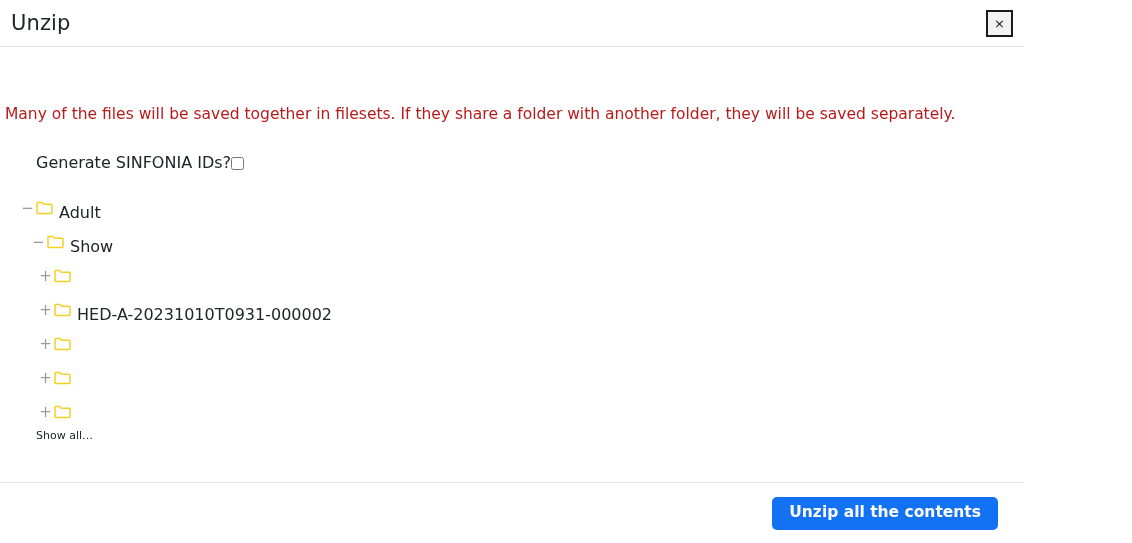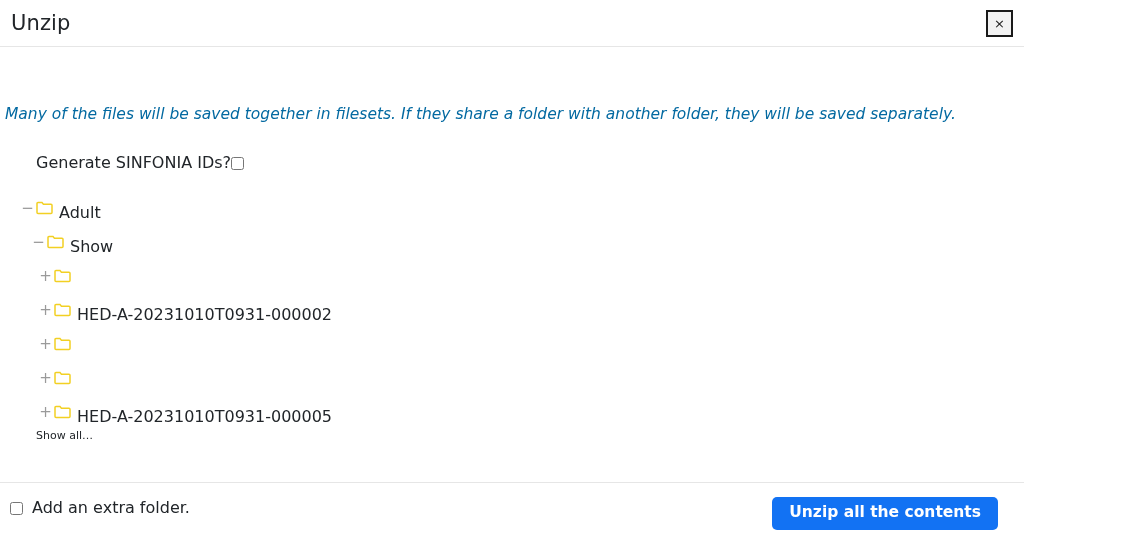--- a/index.html
+++ b/index.html
@@ -64,22 +64,21 @@
   
   .modal-body {
     position: relative;
     flex: 1 1 auto;
   }
   .intro-text {
     position: absolute;
     left: 5px;
     top: 60px;
     font-size: 15.5px;
-    font-style: italic;
-    color: #0369a1;
+    color: #b91c1c;
     line-height: 1;
     white-space: nowrap;
   }
 
   .sinfonia-row {
     position: absolute;
     left: 36px;
     top: 108px;
     display: flex;
     align-items: center;
@@ -260,30 +259,25 @@
             </svg>
           </span>
         </div>
         <div class="tree-node indent-3">
           <span class="tree-toggle">+</span>
           <span class="folder-icon">
             <svg width="17" height="14" viewBox="0 0 17 14" xmlns="http://www.w3.org/2000/svg">
               <path d="M1 2.6a1 1 0 0 1 1-1h4l1.4 1.6H15a1 1 0 0 1 1 1v7.2a1 1 0 0 1-1 1H2a1 1 0 0 1-1-1z" fill="none" stroke="#f2d023" stroke-width="1.5"></path>
             </svg>
           </span>
-          <span class="node-label">HED-A-20231010T0931-000005</span>
         </div>
       </div>
 
     <div class="show-all">Show all…</div>
 
-    <div class="extra-folder-row">
-      <input type="checkbox" style="">
-      <span>Add an extra folder.</span>
-    </div>
 
   </div>
 
   <div class="modal-footer">
     <button class="primary-button" style="background: rgb(18, 114, 243);">Unzip all the contents</button>
   </div>
 
 </div>
 
 </body></html>

